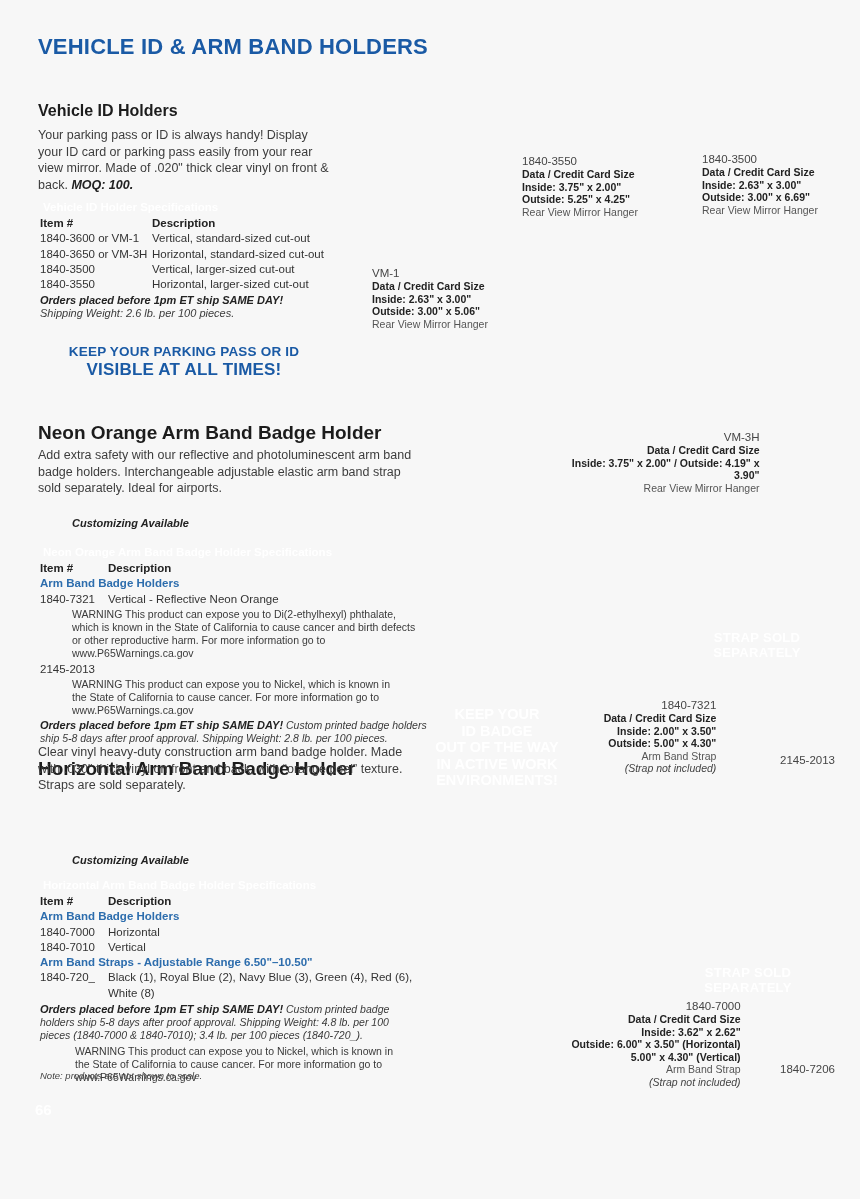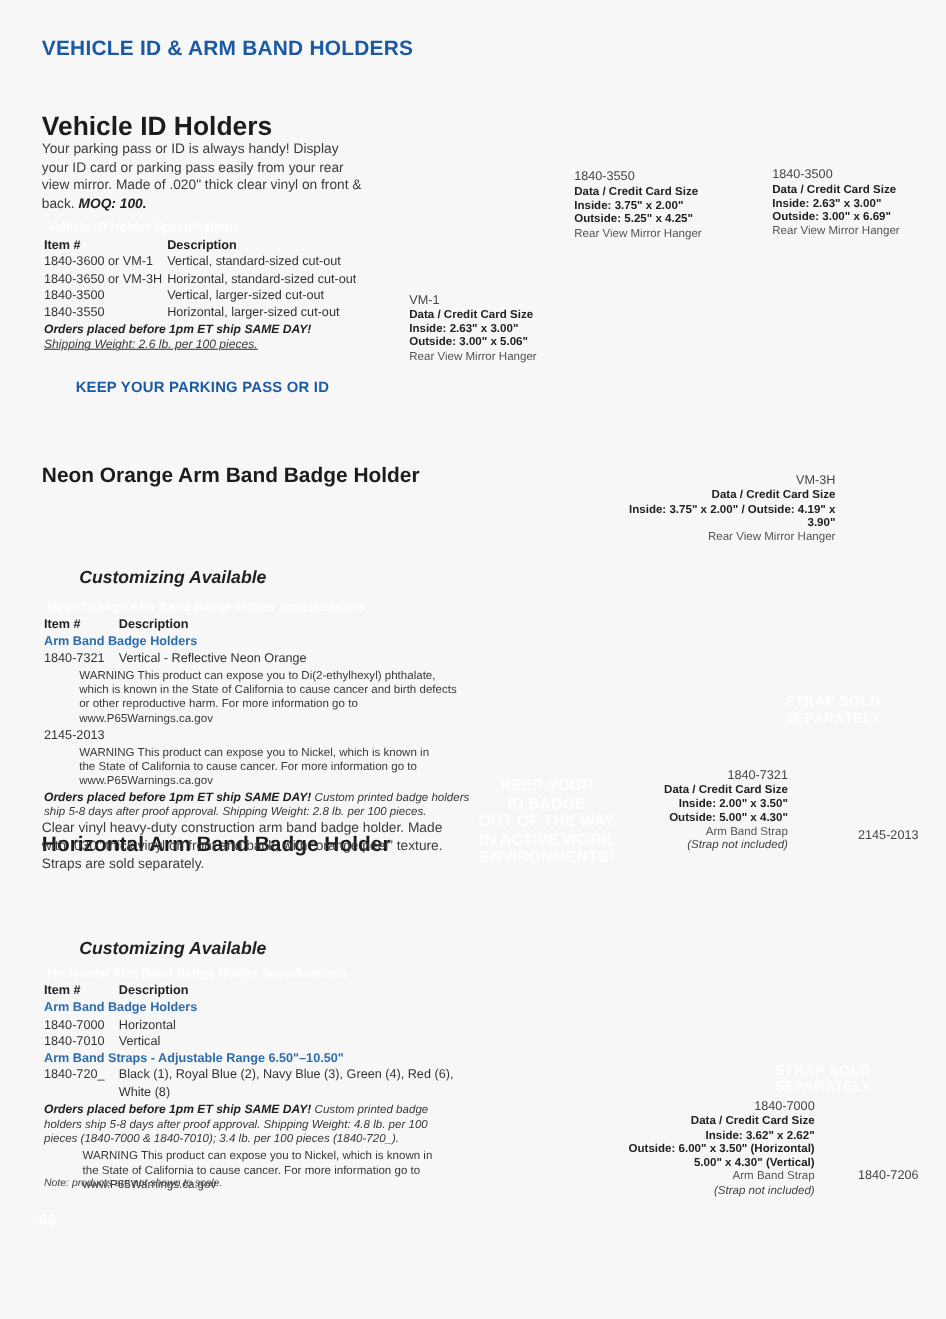--- a/index.html
+++ b/index.html
@@ -8,50 +8,50 @@
     font-family:"Liberation Sans", sans-serif;
     background:#ffffff;
   }
   .page {
     position:relative; width:860px; height:1199px;
     background:#f7f7f7; overflow:hidden;
     color:#3d3d3d;
   }
   .abs { position:absolute; }
 
-  .main-title { font-size:19px; font-weight:bold; color:#1a5aa5; letter-spacing:.2px; }
-  .h2 { font-size:24px; font-weight:bold; color:#1c1c1c; }
+  .main-title { font-size:22px; font-weight:bold; color:#1a5aa5; letter-spacing:.2px; }
+  .h2 { font-size:16px; font-weight:bold; color:#1c1c1c; }
   .h2b { font-size:19px; font-weight:bold; color:#1c1c1c; }
   .body-p { font-size:12.5px; line-height:1.32; color:#3d3d3d; }
   .bi { font-weight:bold; font-style:italic; color:#222; }
 
   .spec { font-size:11.5px; color:#333; }
   .spec-title { color:#ffffff; font-weight:bold; font-size:11.5px; height:17px; line-height:17px; padding-left:3px; }
   .trow { display:grid; line-height:15.3px; }
   .cols1 { grid-template-columns:112px 1fr; }
   .cols2 { grid-template-columns:68px 1fr; }
   .trow.head span { font-weight:bold; color:#222; }
   .grp { color:#2d6dad; font-weight:bold; line-height:15.3px; }
   .warn { font-size:10.5px; line-height:12.9px; margin-left:32px; color:#3a3a3a; margin-top:1px; margin-bottom:2px; }
   .sameday { font-size:10.5px; font-style:italic; line-height:13px; margin-top:2px; color:#3a3a3a; }
   .sameday .bi, .note-line .bi { font-size:11px; }
-  .shipnote { font-style:italic; font-size:11px; color:#3a3a3a; line-height:14px;text-decoration:underline; }
+  .shipnote { font-style:italic; font-size:11px; color:#3a3a3a; line-height:14px; }
 
   .promo { text-align:center; color:#1a5aa5; }
   .promo1 { font-size:13.5px; font-weight:bold; letter-spacing:.2px; }
   .promo2 { font-size:17px; font-weight:bold; letter-spacing:.2px; margin-top:1px; }
 
   .plabel { font-size:10.5px; color:#222; line-height:12.6px; }
   .plabel .pid { font-size:11.5px; font-weight:normal; color:#454545; line-height:14px; }
   .plabel .b { font-weight:bold; }
   .plabel .r { font-weight:normal; color:#555; }
   .plabel .i { font-style:italic; color:#444;margin-left:18px; }
   .centered { text-align:right; transform:translateX(-50%); }
 
-  .custom { font-size:16px; font-weight:bold; font-style:italic; color:#222; }
+  .custom { font-size:11px; font-weight:bold; font-style:italic; color:#222; }
 
   .wm { color:#ffffff; font-weight:bold; text-align:center; transform:translateX(-50%); }
   .wm-strap { font-size:13px; line-height:15px; letter-spacing:.3px; }
   .wm-keep { font-size:14.5px; line-height:16.5px; }
 
   .note-sm { font-size:9.5px; font-style:italic; color:#444; }
   .pagenum { color:#ffffff; font-weight:bold; font-size:15px; }
 </style>
 </head>
 <body>
@@ -89,20 +89,21 @@
       <span>Horizontal, larger-sized cut-out</span>
     </div>
     <div class="note-line" style="margin-top:2px;">
       <span class="bi" style="font-size:11px;">Orders placed before 1pm ET ship SAME DAY!</span>
     </div>
     <div class="shipnote">Shipping Weight: 2.6 lb. per 100 pieces.</div>
   </div>
 
   <div class="abs promo" style="left:38px; top:344px; width:292px;">
     <div class="promo1">KEEP YOUR PARKING PASS OR ID</div>
+    <div class="promo2">VISIBLE AT ALL TIMES!</div>
   </div>
 
   <div class="abs plabel" style="left:522px; top:154px;">
     <div class="pid">1840-3550</div>
     <div class="b">Data / Credit Card Size</div>
     <div class="b">Inside: 3.75" x 2.00"</div>
     <div class="b">Outside: 5.25" x 4.25"</div>
     <div class="r">Rear View Mirror Hanger</div>
   </div>
 
@@ -123,20 +124,21 @@
   </div>
 
   <div class="abs plabel centered" style="left:659px; top:430px;">
     <div class="pid">VM-3H</div>
     <div class="b">Data / Credit Card Size</div>
     <div class="b">Inside: 3.75" x 2.00" / Outside: 4.19" x 3.90"</div>
     <div class="r">Rear View Mirror Hanger</div>
   </div>
 
   <div class="abs h2b" style="left:38px; top:422px;text-align:right;">Neon Orange Arm Band Badge Holder</div>
+  <div class="abs body-p" style="left:38px; top:447px; width:376px;">Add extra safety with our reflective and photoluminescent arm band badge holders. Interchangeable adjustable elastic arm band strap sold separately. Ideal for airports.</div>
   <div class="abs custom" style="left:72px; top:517px;">Customizing Available</div>
 
   <div class="abs spec" style="left:40px; top:544px; width:392px;">
     <div class="spec-title">Neon Orange Arm Band Badge Holder Specifications</div>
     <div class="trow cols2 head">
       <span>Item #</span>
       <span>Description</span>
     </div>
     <div class="grp">Arm Band Badge Holders</div>
     <div class="trow cols2">

